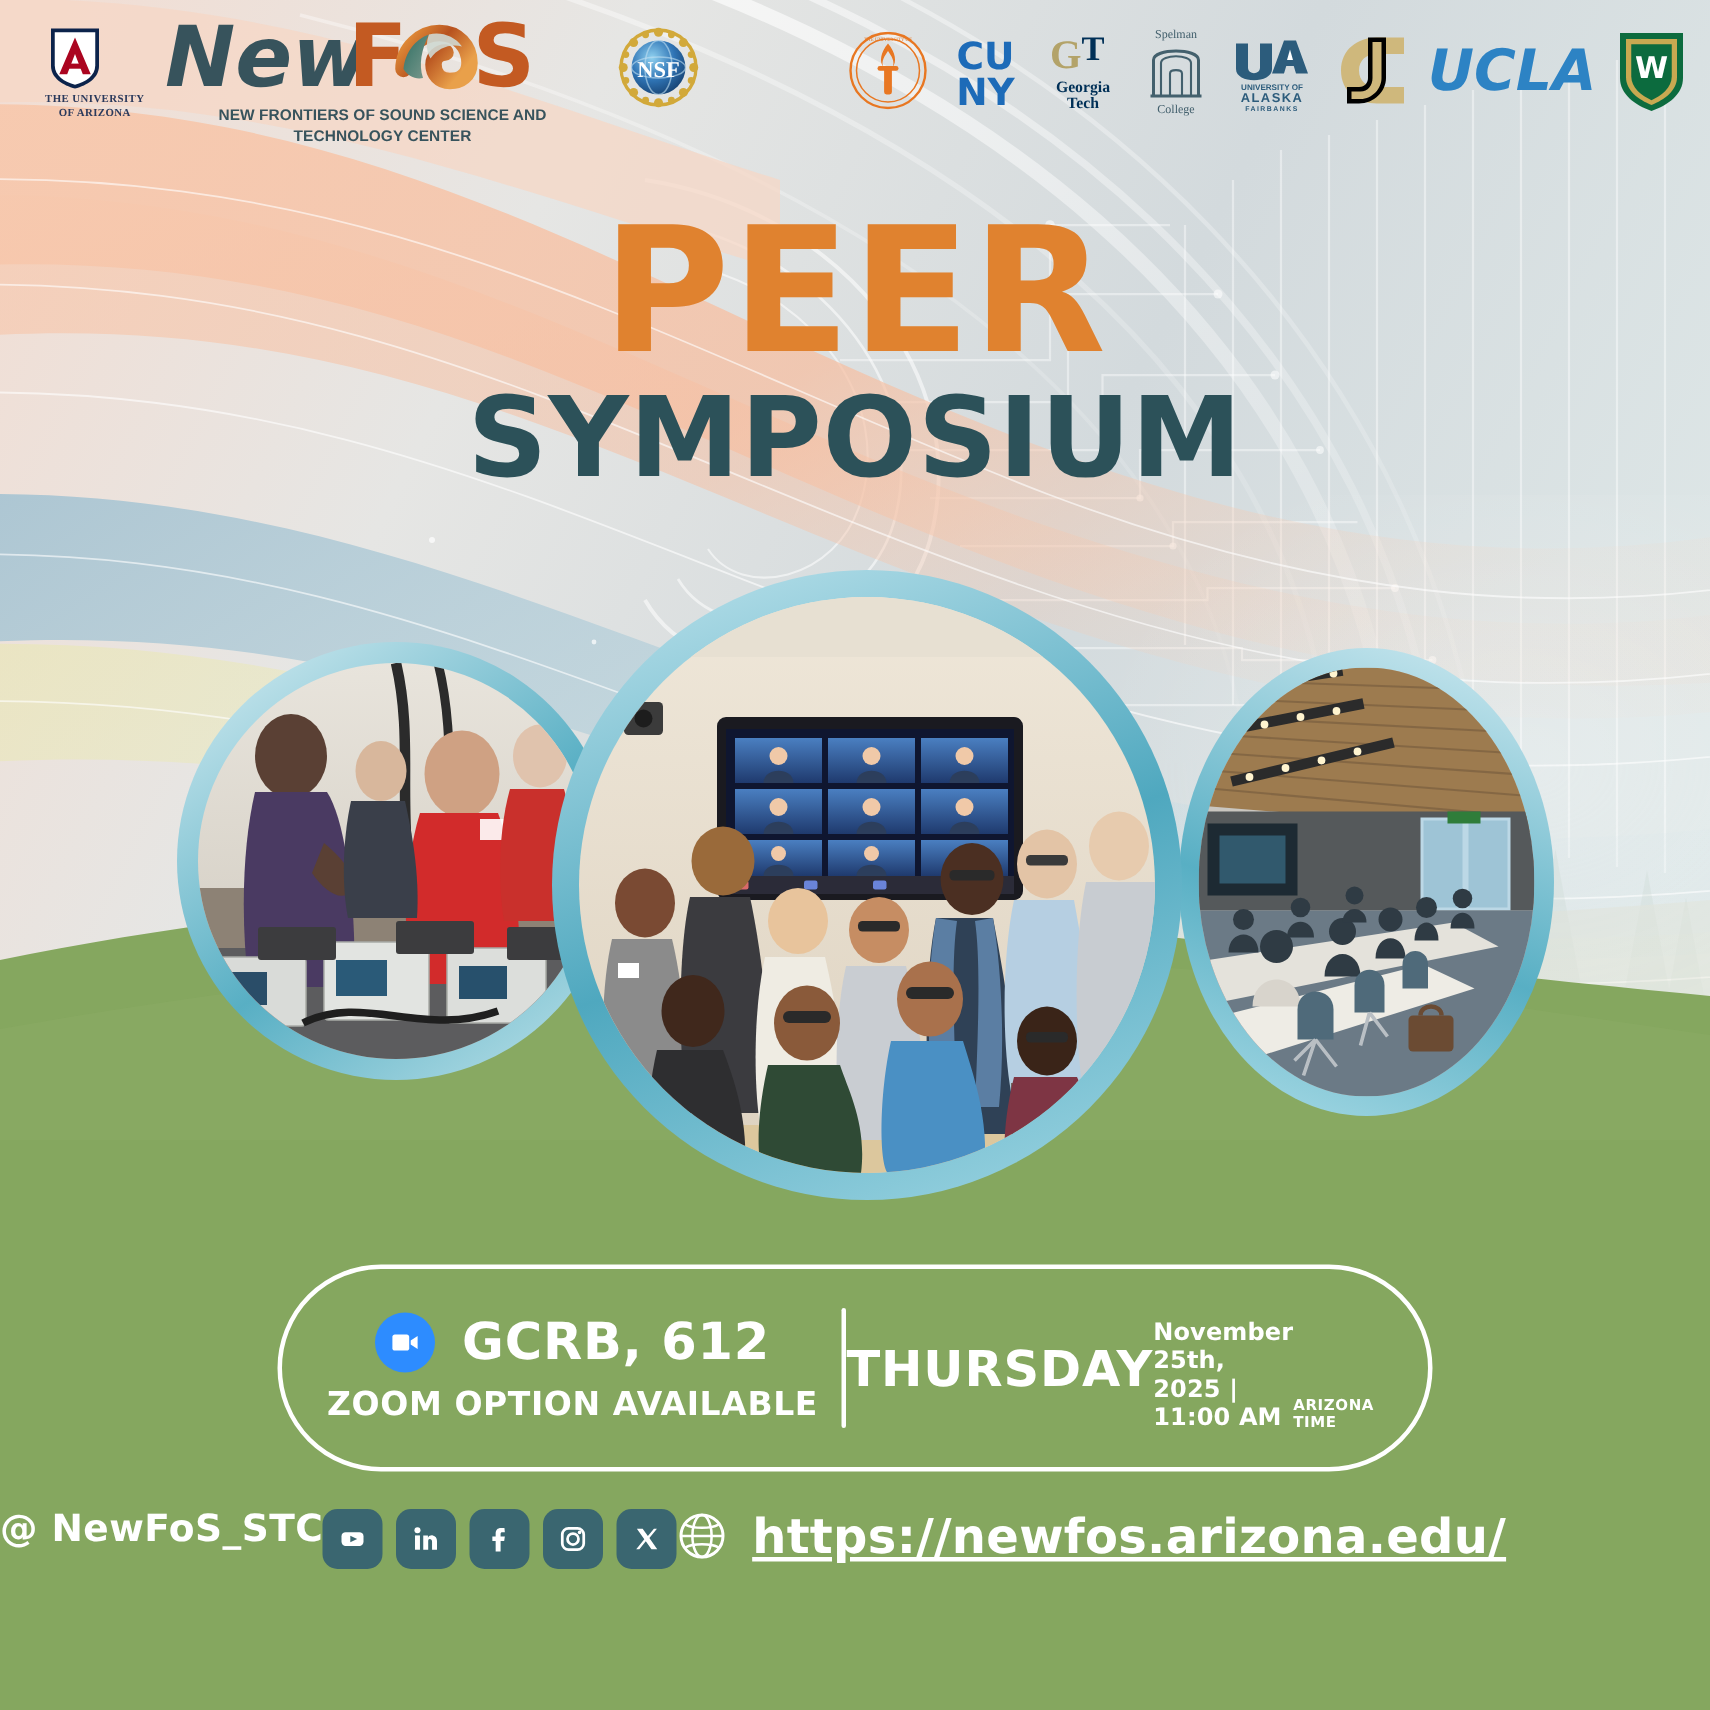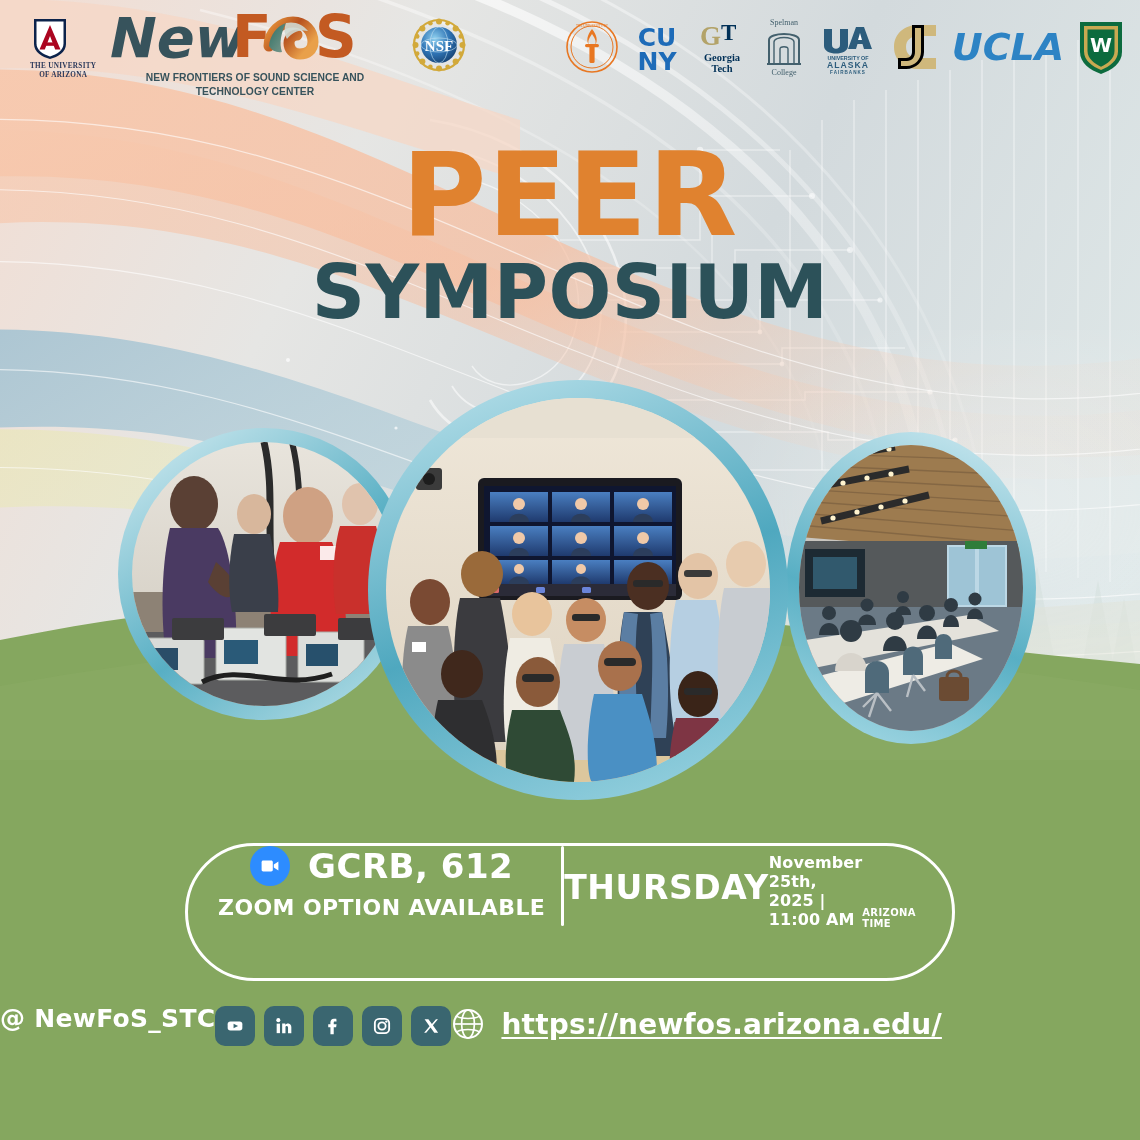--- a/index.html
+++ b/index.html
@@ -68,21 +68,21 @@
   
   #photos { position:absolute; left:0; top:0; width:1140px; height:1140px; z-index:30; }
   .circ { position:absolute; border-radius:50%; overflow:hidden; }
   .photo-inner { position:absolute; inset:0; border-radius:50%; overflow:hidden; }
   .photo-inner svg { position:absolute; inset:0; width:100%; height:100%; }
 
   
   #info-pill {
     position:absolute; left:185px; top:843px; width:770px; height:138px;
     border:3px solid #ffffff; border-radius:69px;
-    display:flex; align-items:flex-start; z-index:45;
+    display:flex; align-items:center; z-index:45;
   }
   #info-left {
     width:382px; display:flex; flex-direction:column; align-items:center;
     justify-content:center; padding-left:14px;
   }
   .room-row { display:flex; align-items:center; gap:18px; }
   #zoom-badge { width:40px; height:40px; border-radius:50%; background:#2D8CFF;
     display:flex; align-items:center; justify-content:center; flex:0 0 40px; }
   #room-name { color:#fff; font-size:34px; font-weight:bold; letter-spacing:.5px;
     font-family:"DejaVu Sans", sans-serif; }
@@ -102,21 +102,21 @@
   
   #footer { position:absolute; left:0; top:990px; width:1140px; z-index:45;
     display:flex; flex-direction:row; align-items:center; }
   #handle { color:#fff; font-size:25px; font-weight:bold; letter-spacing:.3px;
     font-family:"DejaVu Sans", sans-serif; }
   #socials { display:flex; gap:9px; margin-top:16px; }
   .soc { width:40px; height:40px; border-radius:10px; background:#3a6670;
     display:flex; align-items:center; justify-content:center; }
   #web-row { display:flex; align-items:center; gap:16px; margin-top:12px; }
   #globe-icon { width:34px; height:34px; }
-  #web-url { color:#fff; font-size:28px; font-weight:bold;
+  #web-url { color:#fff; font-size:32px; font-weight:bold;
     text-decoration:underline; text-underline-offset:3px; letter-spacing:.2px;
     font-family:"DejaVu Sans", sans-serif; }
 </style>
 </head>
 <body>
 
 <div id="poster">
 
   <svg class="layer" viewBox="0 0 1140 1140" preserveAspectRatio="none">
     <defs>

